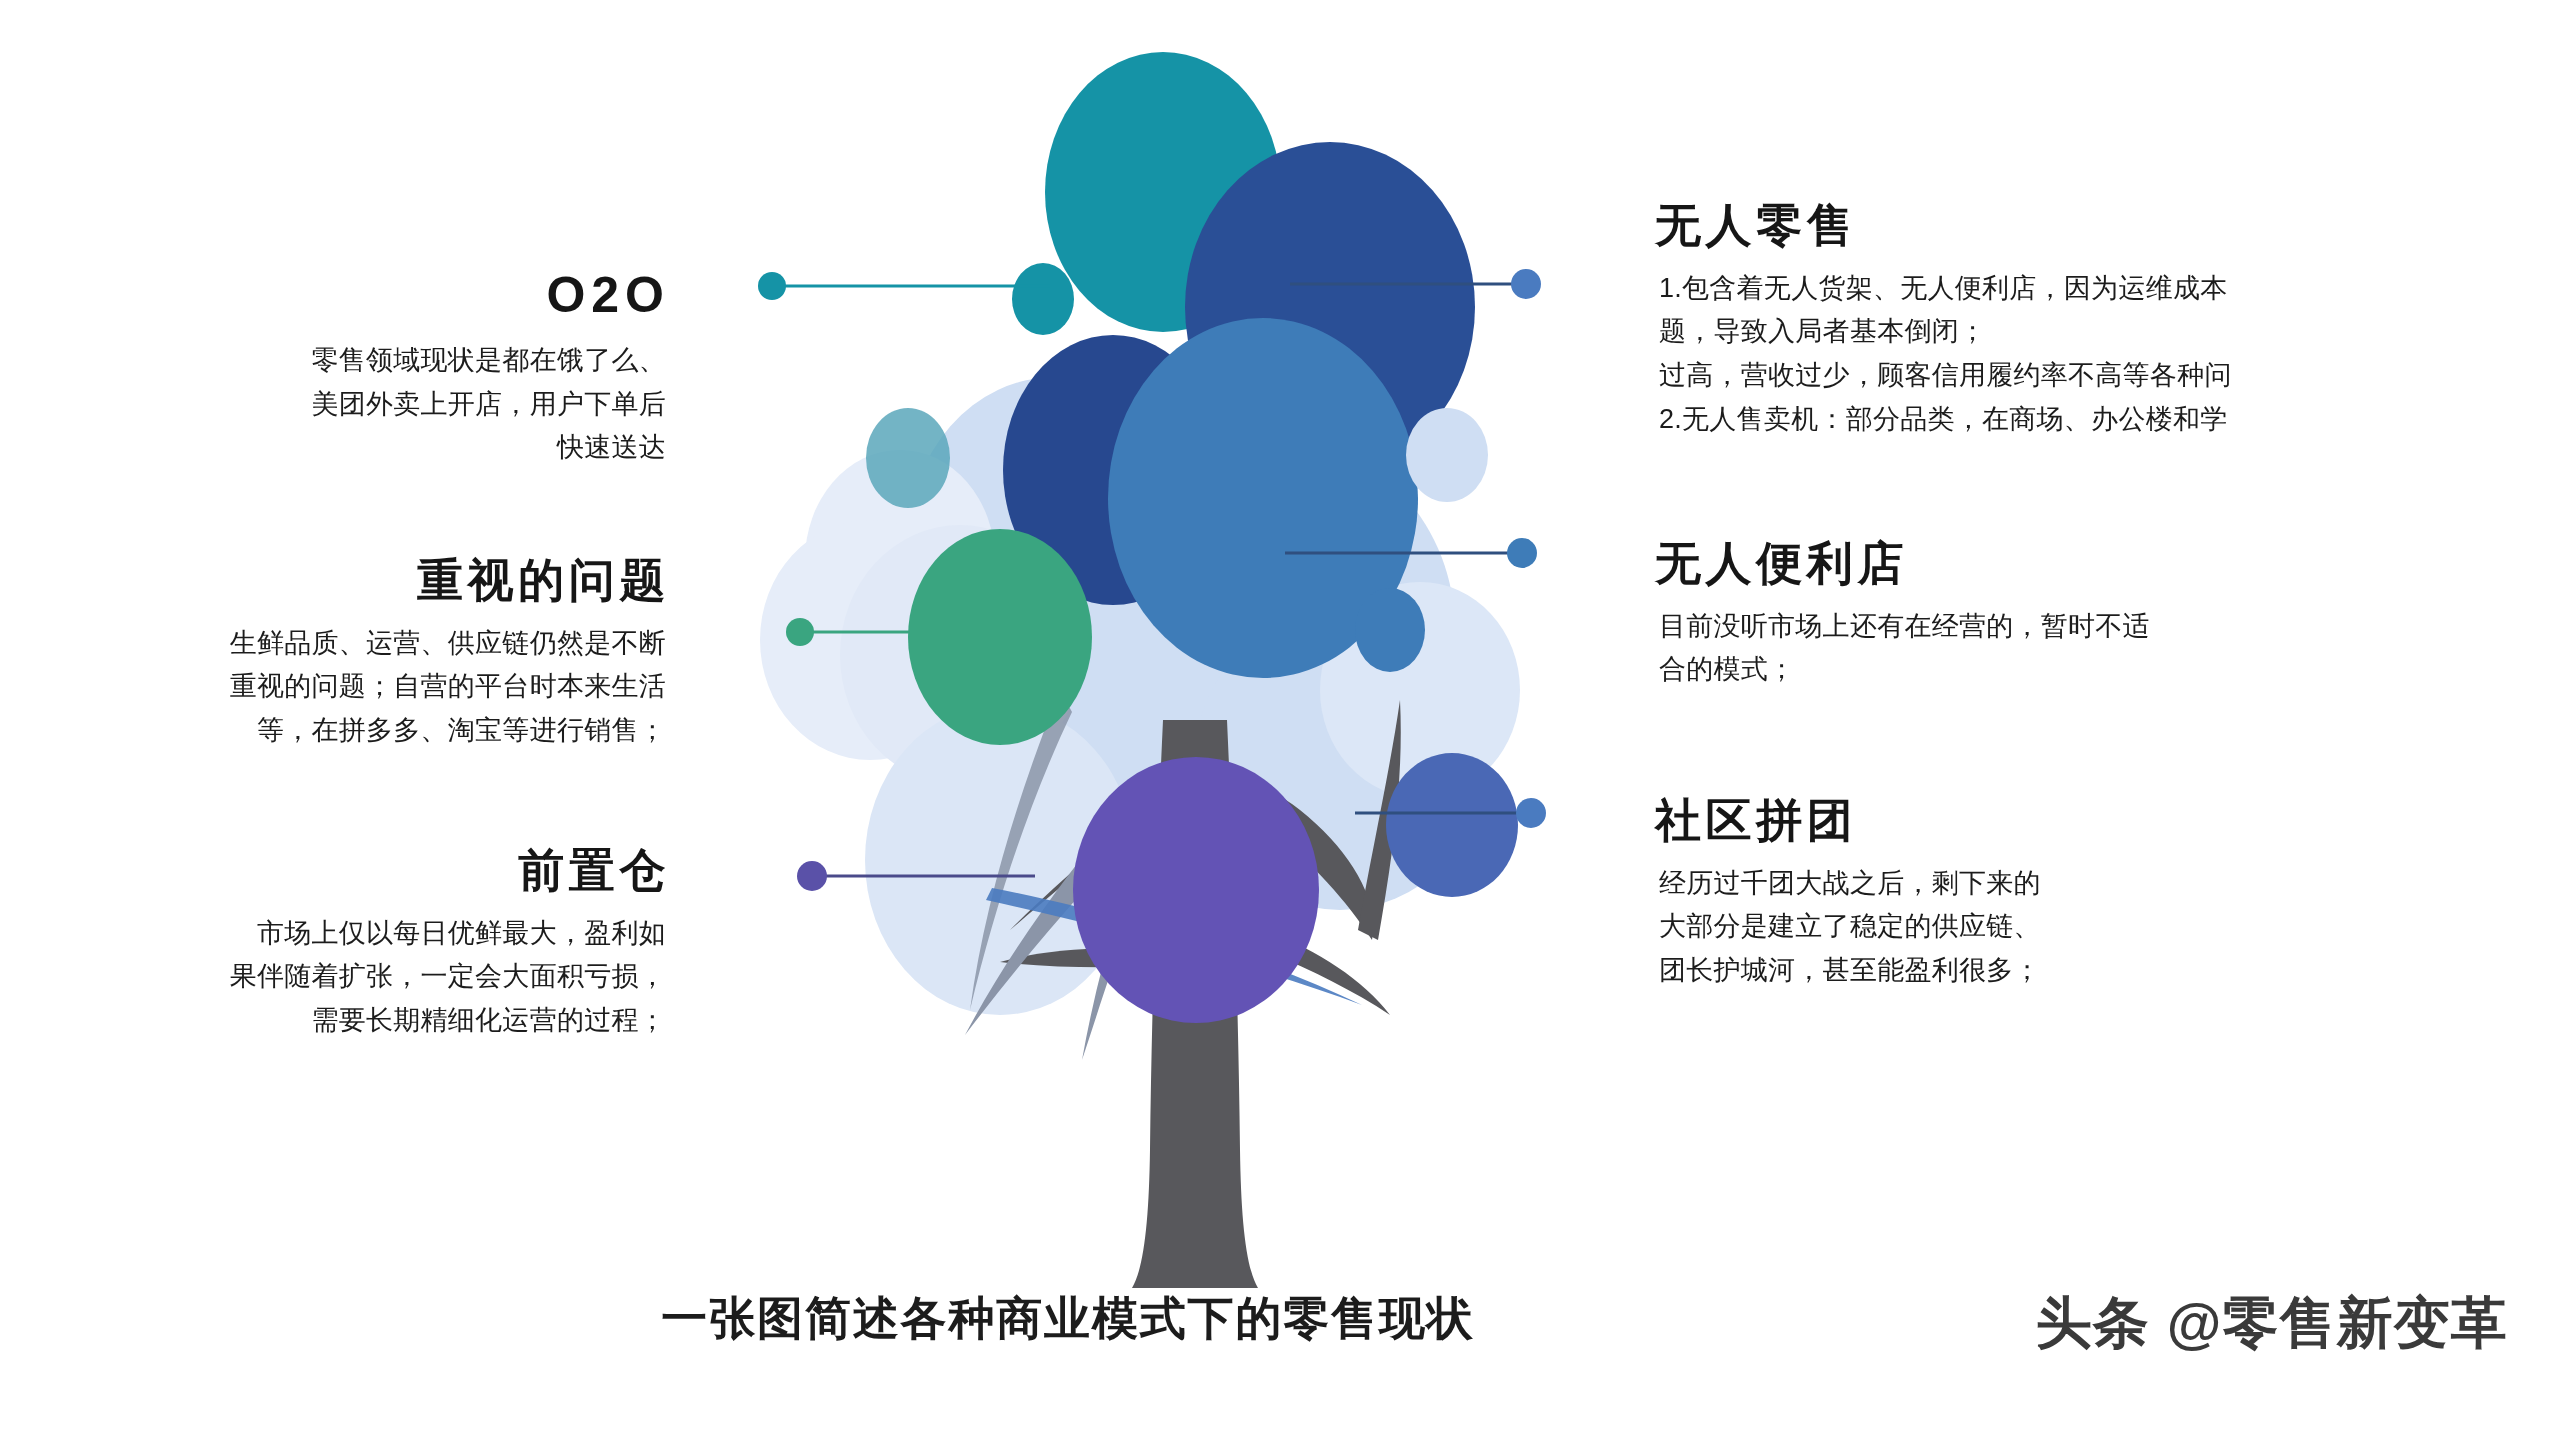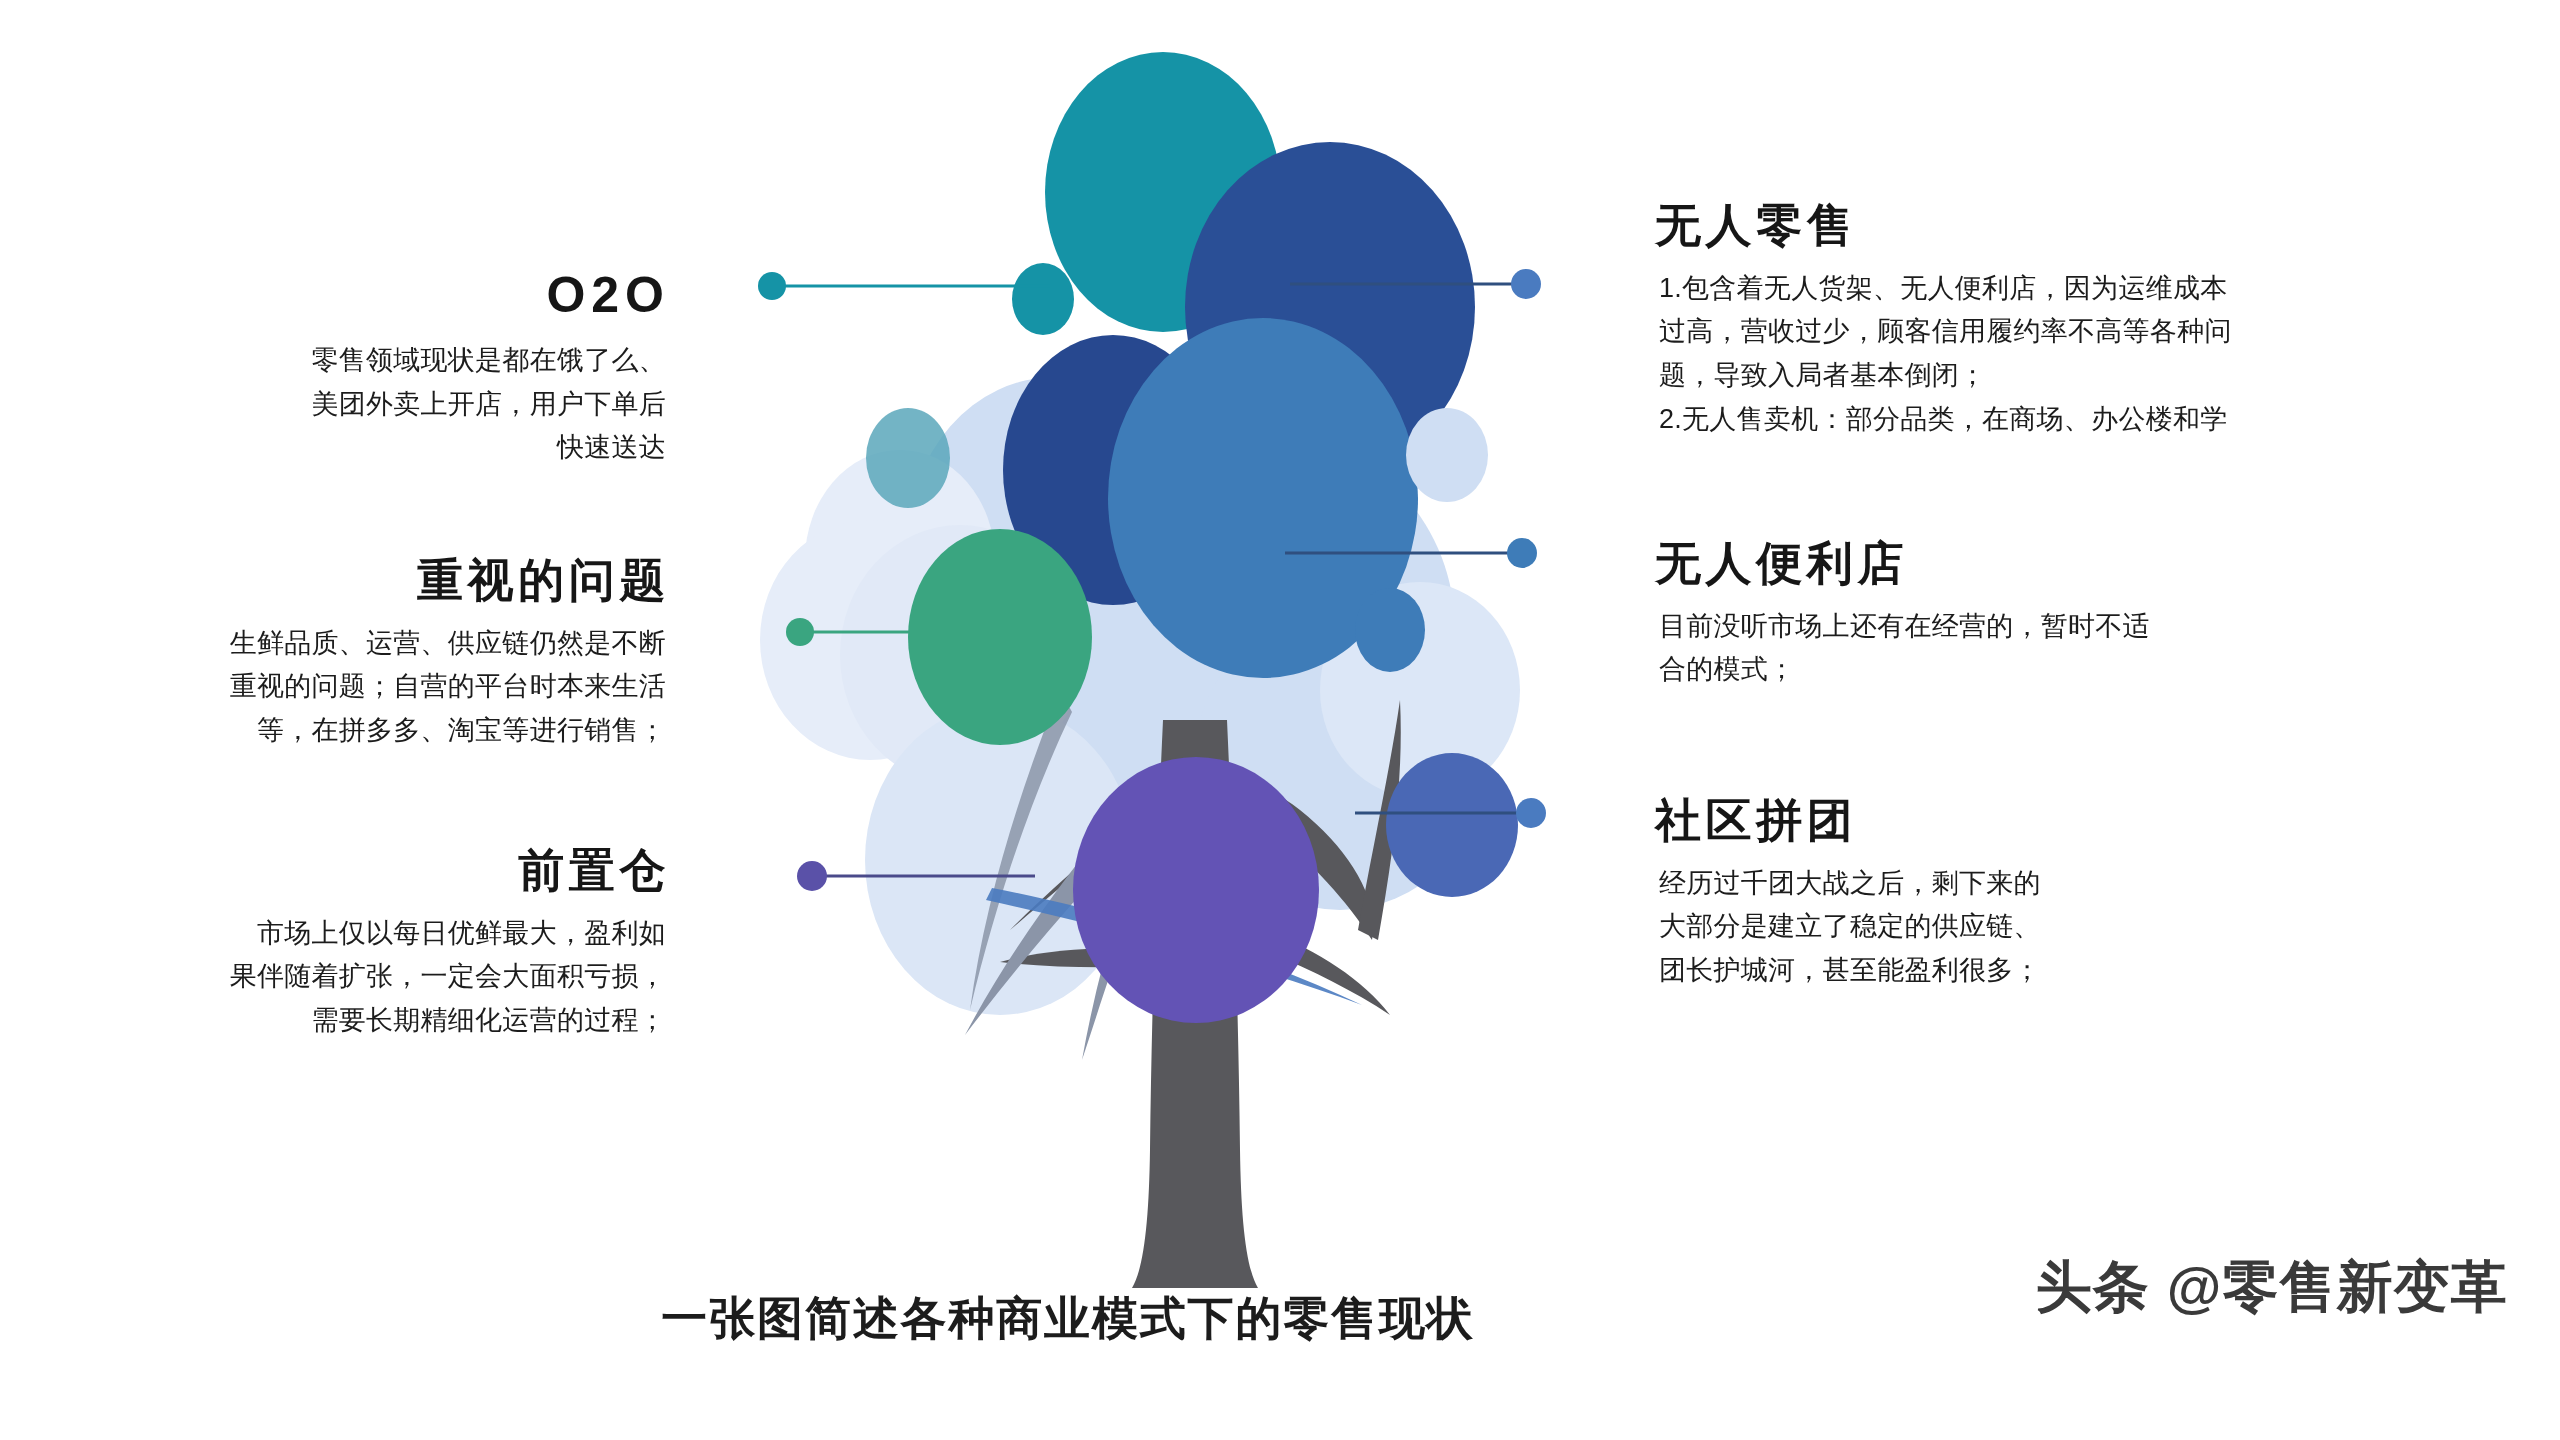--- a/index.html
+++ b/index.html
@@ -89,21 +89,21 @@
     font-weight: bold;
     letter-spacing: 0.04em;
     color: #1c1c1c;
     transform: translateX(-212px);
   }
 
   
   #watermark {
     position: absolute;
     right: 52px;
-    top: 1250px;
+    top: 1286px;
     font-size: 56px;
     font-weight: bold;
     color: #2a2a2a;
     letter-spacing: 0.02em;
     opacity: 0.92;
     white-space: nowrap;
   }
 </style>
 </head>
 <body>
@@ -238,22 +238,22 @@
       <span class="ln">市场上仅以每日优鲜最大，盈利如</span>
       <span class="ln">果伴随着扩张，一定会大面积亏损，</span>
       <span class="ln">需要长期精细化运营的过程；</span>
     </p>
   </div>
 
   <div class="block block-right" id="blk-unmanned">
     <h2 class="block-title">无人零售</h2>
     <p class="block-body">
       <span class="ln">1.包含着无人货架、无人便利店，因为运维成本</span>
+      <span class="ln">题，导致入局者基本倒闭；</span>
       <span class="ln">过高，营收过少，顾客信用履约率不高等各种问</span>
-      <span class="ln">题，导致入局者基本倒闭；</span>
       <span class="ln">2.无人售卖机：部分品类，在商场、办公楼和学</span>
     </p>
   </div>
 
   <div class="block block-right" id="blk-community">
     <h2 class="block-title">社区拼团</h2>
     <p class="block-body">
       <span class="ln">经历过千团大战之后，剩下来的</span>
       <span class="ln">大部分是建立了稳定的供应链、</span>
       <span class="ln">团长护城河，甚至能盈利很多；</span>

